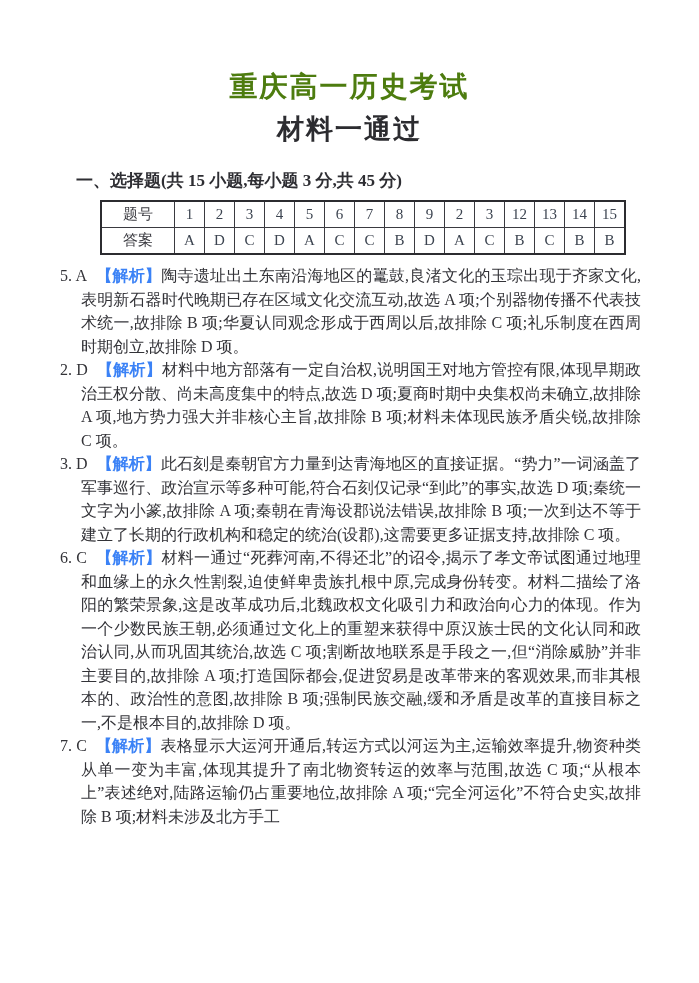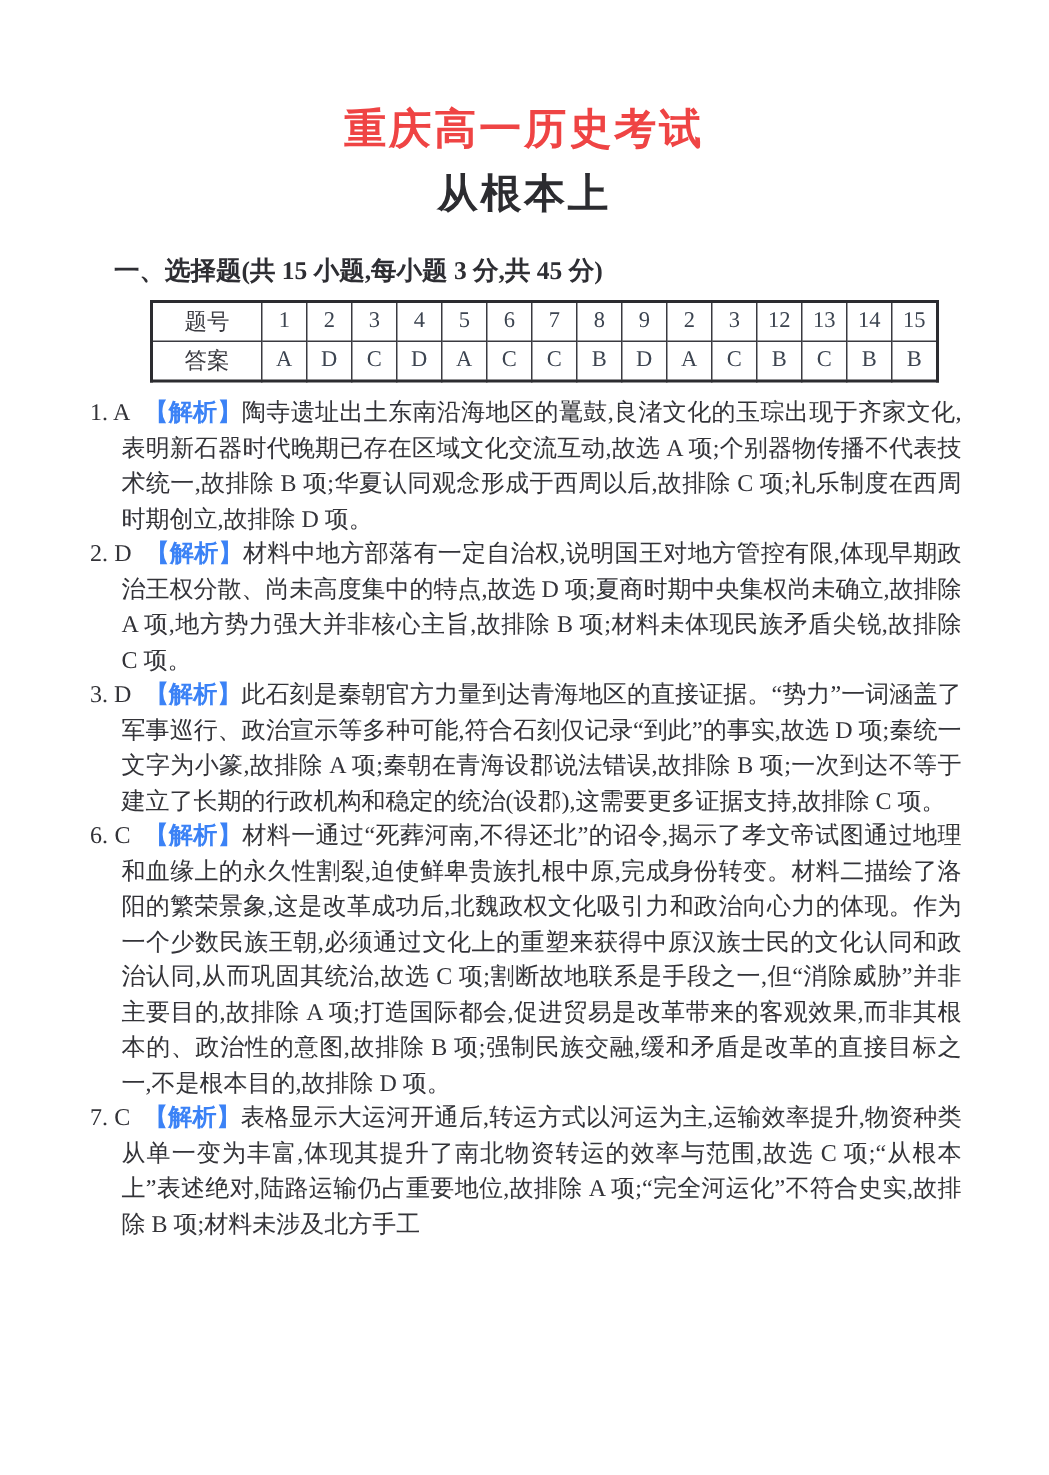--- a/index.html
+++ b/index.html
@@ -20,21 +20,21 @@
     font-family: "Liberation Serif", "DejaVu Serif", serif;
     color: #333338;
   }
   .title {
     margin: 68px 0 0 0;
     text-align: center;
     font-size: 28px;
     font-weight: bold;
     line-height: 38px;
     letter-spacing: 2px;
-    color: #ef4444;
+    color: #4d7c0f;
   }
   .subtitle {
     margin: 3px 0 0 0;
     text-align: center;
     font-size: 27px;
     font-weight: bold;
     line-height: 40px;
     letter-spacing: 2px;
     color: #2c2c30;
   }
@@ -90,21 +90,21 @@
     font-weight: bold;
     color: #3b82f6;
   }
 </style>
 </head>
 <body>
 
 <div class="doc">
 
   <h1 class="title">重庆高一历史考试</h1>
-  <h2 class="subtitle">从根本上</h2>
+  <h2 class="subtitle">材料一通过</h2>
 
   <div class="section-heading">一、选择题(共 15 小题,每小题 3 分,共 45 分)</div>
 
   <table class="answer-table">
     <tbody>
         <tr>
       <th>题号</th>
       <td>1</td>
       <td>2</td>
       <td>3</td>
@@ -137,21 +137,21 @@
       <td>B</td>
       <td>C</td>
       <td>B</td>
       <td>B</td>
     </tr>
   </tbody>
     </table>
 
   <div class="items">
     <p class="item">
-      <span class="num">1. A</span><span class="lbl">【解析】</span><span>陶寺遗址出土东南沿海地区的鼍鼓,良渚文化的玉琮出现于齐家文化,表明新石器时代晚期已存在区域文化交流互动,故选 A 项;个别器物传播不代表技术统一,故排除 B 项;华夏认同观念形成于西周以后,故排除 C 项;礼乐制度在西周时期创立,故排除 D 项。</span>
+      <span class="num">5. A</span><span class="lbl">【解析】</span><span>陶寺遗址出土东南沿海地区的鼍鼓,良渚文化的玉琮出现于齐家文化,表明新石器时代晚期已存在区域文化交流互动,故选 A 项;个别器物传播不代表技术统一,故排除 B 项;华夏认同观念形成于西周以后,故排除 C 项;礼乐制度在西周时期创立,故排除 D 项。</span>
     </p>
     <p class="item">
       <span class="num">2. D</span><span class="lbl">【解析】</span><span>材料中地方部落有一定自治权,说明国王对地方管控有限,体现早期政治王权分散、尚未高度集中的特点,故选 D 项;夏商时期中央集权尚未确立,故排除 A 项,地方势力强大并非核心主旨,故排除 B 项;材料未体现民族矛盾尖锐,故排除 C 项。</span>
     </p>
     <p class="item">
       <span class="num">3. D</span><span class="lbl">【解析】</span><span>此石刻是秦朝官方力量到达青海地区的直接证据。“势力”一词涵盖了军事巡行、政治宣示等多种可能,符合石刻仅记录“到此”的事实,故选 D 项;秦统一文字为小篆,故排除 A 项;秦朝在青海设郡说法错误,故排除 B 项;一次到达不等于建立了长期的行政机构和稳定的统治(设郡),这需要更多证据支持,故排除 C 项。</span>
     </p>
     <p class="item">
       <span class="num">6. C</span><span class="lbl">【解析】</span><span>材料一通过“死葬河南,不得还北”的诏令,揭示了孝文帝试图通过地理和血缘上的永久性割裂,迫使鲜卑贵族扎根中原,完成身份转变。材料二描绘了洛阳的繁荣景象,这是改革成功后,北魏政权文化吸引力和政治向心力的体现。作为一个少数民族王朝,必须通过文化上的重塑来获得中原汉族士民的文化认同和政治认同,从而巩固其统治,故选 C 项;割断故地联系是手段之一,但“消除威胁”并非主要目的,故排除 A 项;打造国际都会,促进贸易是改革带来的客观效果,而非其根本的、政治性的意图,故排除 B 项;强制民族交融,缓和矛盾是改革的直接目标之一,不是根本目的,故排除 D 项。</span>
     </p>

